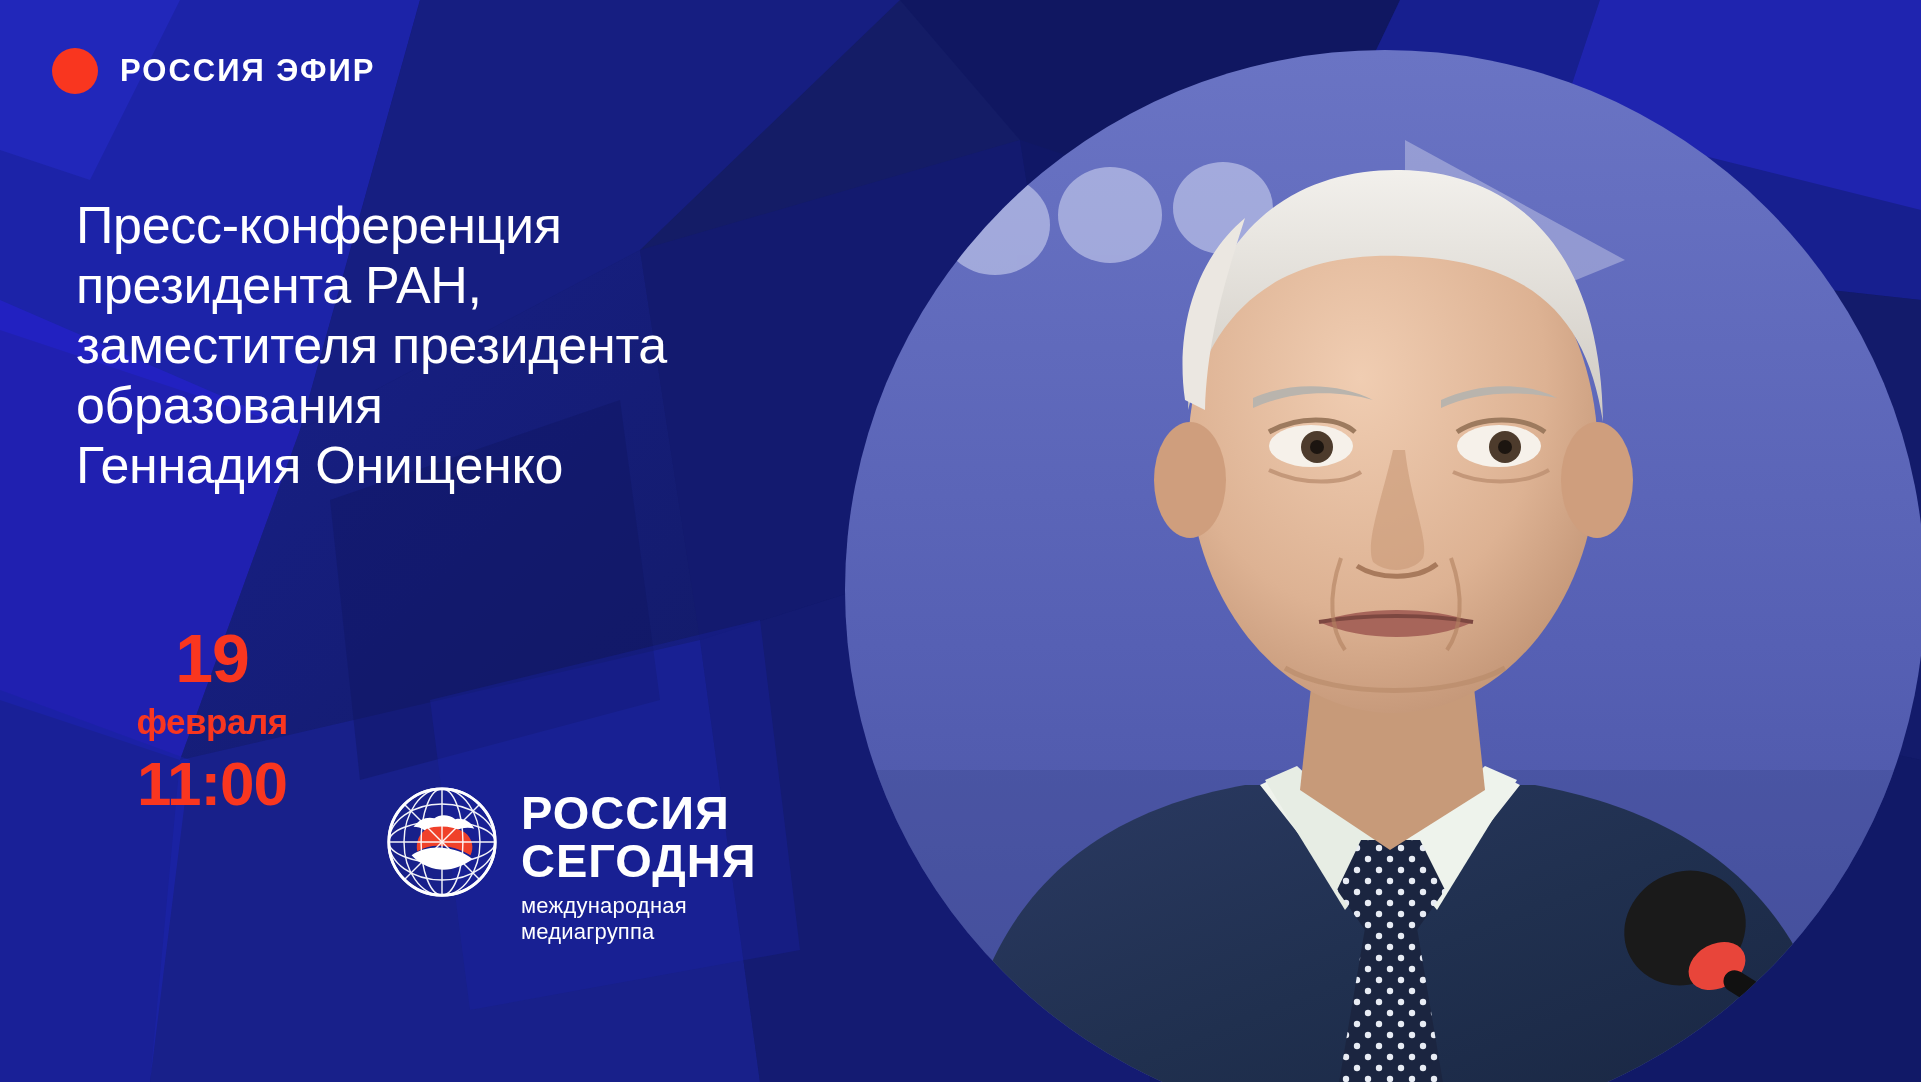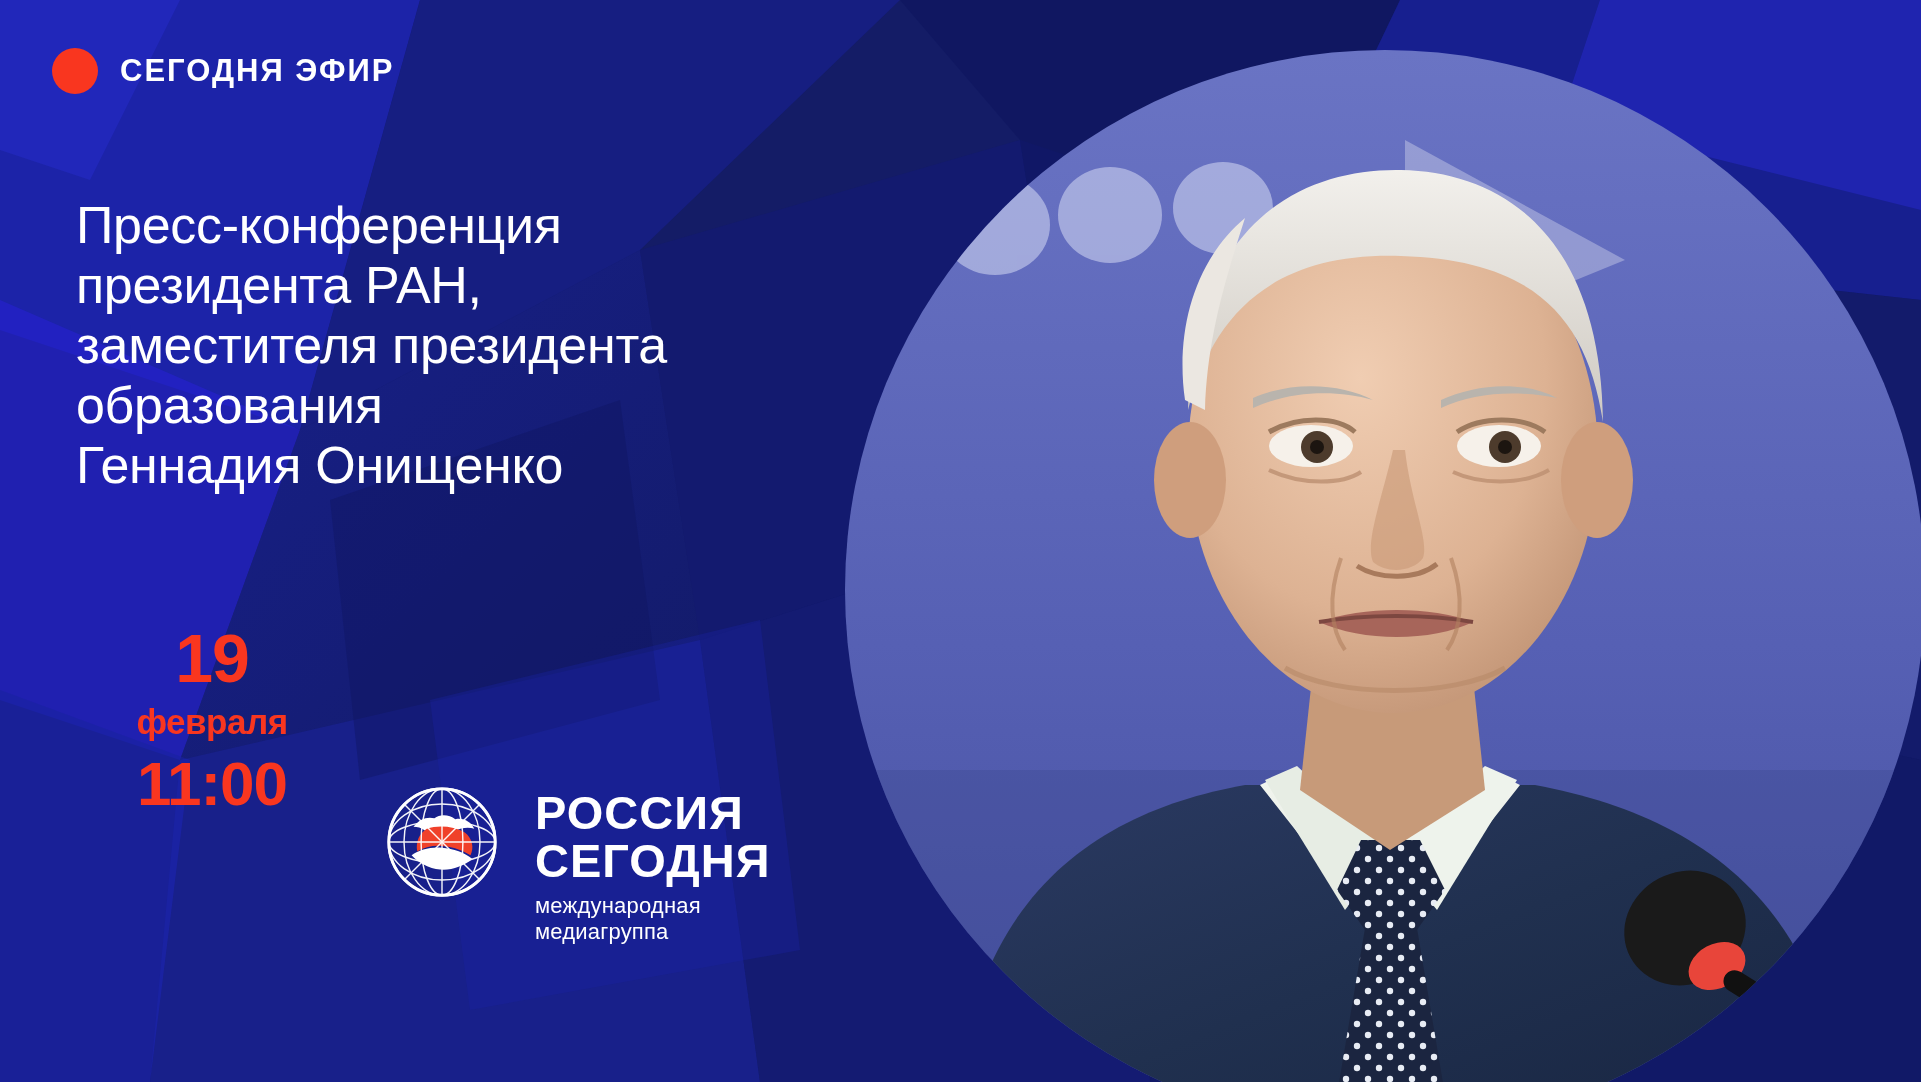--- a/index.html
+++ b/index.html
@@ -19,21 +19,21 @@
   .headline{position:absolute;left:76px;top:195px;z-index:9;width:830px;}
   .headline .ln{color:#ffffff;font-size:52px;line-height:60px;font-weight:normal;letter-spacing:-0.3px;white-space:nowrap;}
 
   
   .datebox{position:absolute;left:78px;top:613px;width:268px;text-align:center;z-index:9;}
   .date-day{color:#f9361f;font-size:68px;line-height:74px;font-weight:bold;letter-spacing:-1px;margin-top:8px;}
   .date-month{color:#f9361f;font-size:35px;line-height:54px;font-weight:bold;letter-spacing:-0.5px;}
   .date-time{color:#f9361f;font-size:62px;line-height:70px;font-weight:bold;letter-spacing:-1px;}
 
   
-  .logo{position:absolute;left:385px;top:785px;display:flex;align-items:flex-start;gap:36px;z-index:9;}
+  .logo{position:absolute;left:385px;top:785px;display:flex;align-items:flex-start;gap:22px;z-index:9;}
   .logo-globe{width:114px;height:114px;flex:none;}
   .logo-words{padding-top:4px;}
   .logo-l1,.logo-l2{color:#ffffff;font-size:47px;line-height:48px;font-weight:bold;letter-spacing:1.0px;}
   .logo-sub1,.logo-sub2{color:#ffffff;font-size:22px;line-height:26px;letter-spacing:0.2px;}
   .logo-sub1{margin-top:8px;}
 
   
   .photo{position:absolute;left:845px;top:50px;width:1080px;height:1080px;border-radius:50%;
          overflow:hidden;z-index:6;}
   .photo svg{display:block;width:100%;height:100%;}
@@ -172,21 +172,21 @@
         <rect x="886" y="916" width="230" height="22" rx="11" fill="#111111" transform="rotate(32 886 916)"></rect>
       </g>
 
       <rect x="930" y="990" width="150" height="90" rx="10" fill="#2c3a84" opacity=".9"></rect>
       <circle cx="1005" cy="1035" r="26" fill="#3f51b5" opacity=".9"></circle>
     </svg>
   </div>
 
   <div class="live">
     <span class="live-dot"></span>
-    <span class="live-text">СЕГОДНЯ ЭФИР</span>
+    <span class="live-text">РОССИЯ ЭФИР</span>
   </div>
 
   <div class="headline">
     <div class="ln">Пресс-конференция</div>
     <div class="ln">президента РАН,</div>
     <div class="ln">заместителя президента</div>
     <div class="ln">образования</div>
     <div class="ln">Геннадия Онищенко</div>
   </div>
 

